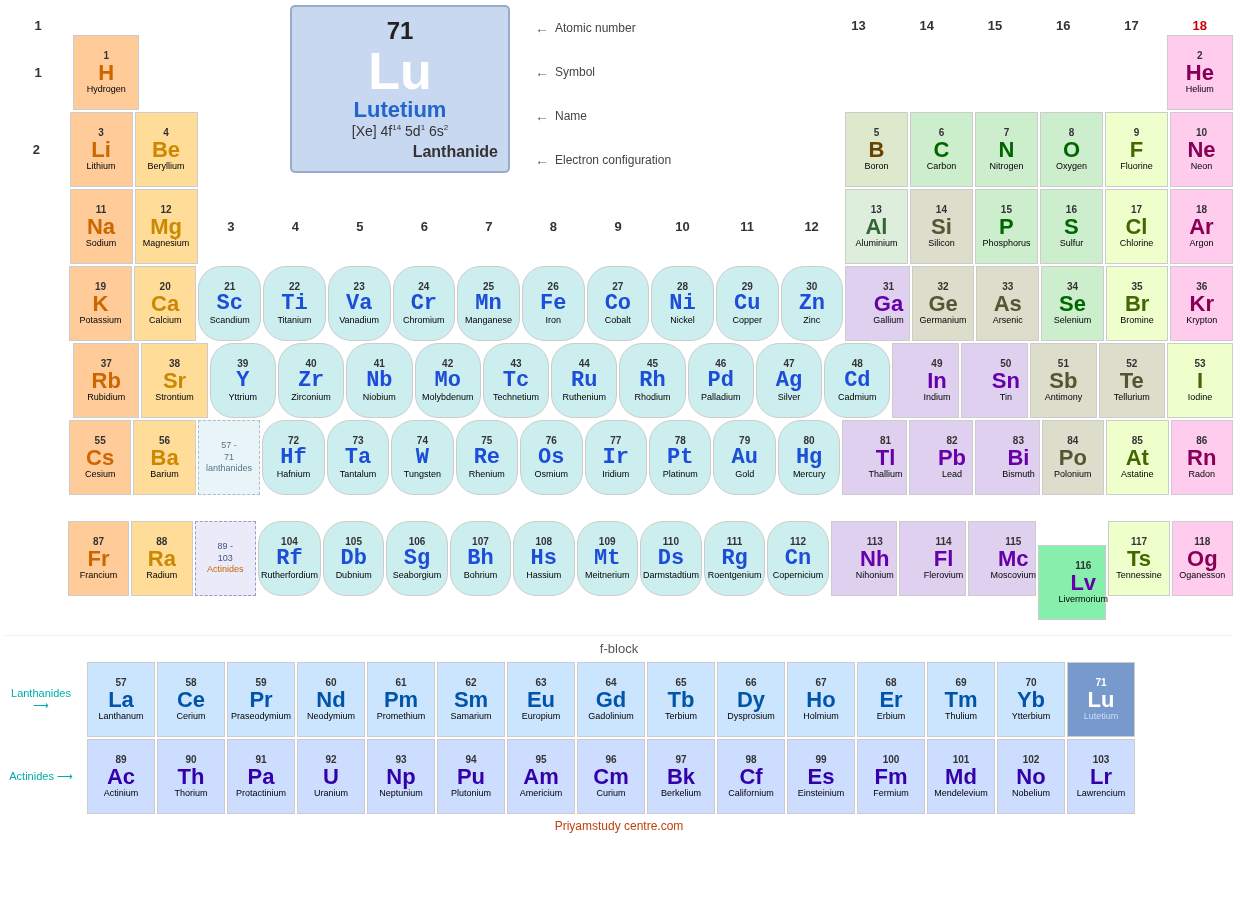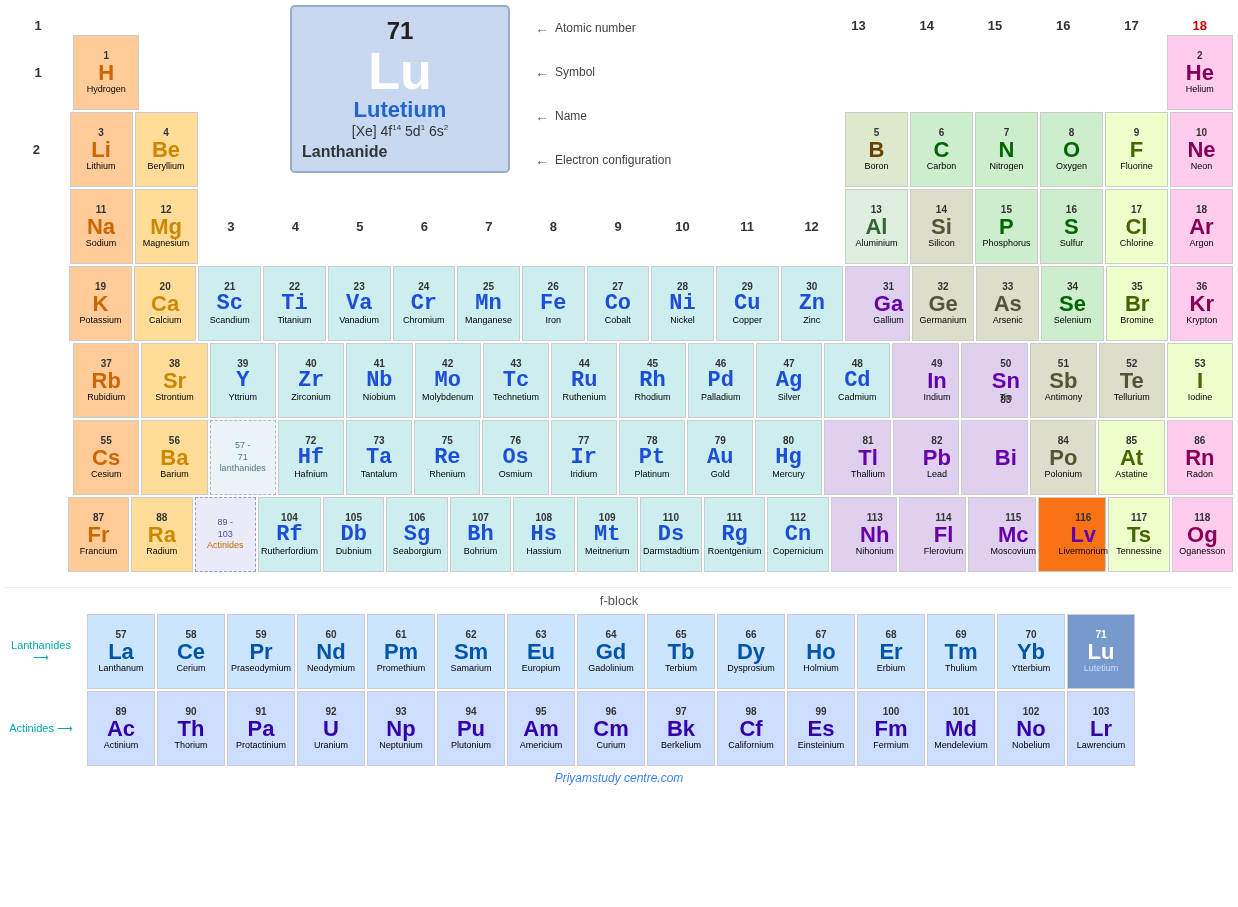--- a/index.html
+++ b/index.html
@@ -42,21 +42,21 @@
     }
     .element-cell .name {
       font-size: 9px;
       line-height: 1.1;
     }
     
     .alkali { background: #ffcc99; }
     .alkali .symbol { color: #cc6600; }
     .alkali-earth { background: #ffdd99; }
     .alkali-earth .symbol { color: #cc8800; }
-    .transition { background: #cceeee; }
+    .transition { background: #cceeee; border-radius: 23px; }
     .transition .symbol { color: #1d4ed8; font-family: Liberation Mono, monospace; }
     .post-transition { background: #ccddee; padding-left: 24px; }
     .post-transition .symbol { color: #335577; }
     .metalloid { background: #ddddcc; }
     .metalloid .symbol { color: #555533; }
     .nonmetal { background: #cceecc; }
     .nonmetal .symbol { color: #006600; }
     .halogen { background: #eeffcc; }
     .halogen .symbol { color: #446600; }
     .noble { background: #ffccee; }
@@ -128,21 +128,21 @@
       color: #2266cc;
     }
     .info-box .ib-config {
       font-size: 14px;
       text-align: center;
       color: #333;
     }
     .info-box .ib-category {
       font-size: 16px;
       font-weight: bold;
-      text-align: left;
+      text-align: right;
       color: #333;
       margin-top: 4px;
     }
 
     .annotations {
       position: absolute;
       top: 20px;
       left: 535px;
       font-size: 12px;
       color: #444;
@@ -204,23 +204,22 @@
       color: #445588;
       text-align: center;
       display: flex;
       flex-direction: column;
       align-items: center;
       justify-content: center;
     }
     .watermark {
       text-align: center;
       font-size: 12px;
-      color: #3b82f6;
+      color: #c2410c;
       margin-top: 5px;
-      font-style: italic;
     }
     sup { font-size: 8px; vertical-align: super; }
   </style>
 </head>
 <body>
 
 <div class="periodic-table">
 
   <div class="info-box">
     <div class="ib-num">71</div>
@@ -585,20 +584,25 @@
         <span class="atomic-num">72</span>
         <span class="symbol">Hf</span>
         <span class="name">Hafnium</span>
       </div>
       <div class="element-cell transition">
         <span class="atomic-num">73</span>
         <span class="symbol">Ta</span>
         <span class="name">Tantalum</span>
       </div>
       <div class="element-cell transition">
+        <span class="atomic-num">74</span>
+        <span class="symbol">W</span>
+        <span class="name">Tungsten</span>
+      </div>
+      <div class="element-cell transition">
         <span class="atomic-num">75</span>
         <span class="symbol">Re</span>
         <span class="name">Rhenium</span>
       </div>
       <div class="element-cell transition">
         <span class="atomic-num">76</span>
         <span class="symbol">Os</span>
         <span class="name">Osmium</span>
       </div>
       <div class="element-cell transition">
@@ -624,21 +628,21 @@
       <div class="element-cell post-transition" style="background:#e0d0f0;">
         <span class="atomic-num">81</span>
         <span class="symbol" style="color:#6600aa;">Tl</span>
         <span class="name">Thallium</span>
       </div>
       <div class="element-cell post-transition" style="background:#e0d0f0;">
         <span class="atomic-num">82</span>
         <span class="symbol" style="color:#6600aa;">Pb</span>
         <span class="name">Lead</span>
       </div>
-      <div class="element-cell post-transition" style="background:#e0d0f0;gap:41px;">
+      <div class="element-cell post-transition" style="background:#e0d0f0;">
         <span class="atomic-num">83</span>
         <span class="symbol" style="color:#6600aa;">Bi</span>
         <span class="name">Bismuth</span>
       </div>
       <div class="element-cell metalloid">
         <span class="atomic-num">84</span>
         <span class="symbol">Po</span>
         <span class="name">Polonium</span>
       </div>
       <div class="element-cell halogen">
@@ -724,21 +728,21 @@
       <div class="element-cell post-transition" style="background:#e0d0f0;">
         <span class="atomic-num">114</span>
         <span class="symbol" style="color:#6600aa;">Fl</span>
         <span class="name">Flerovium</span>
       </div>
       <div class="element-cell post-transition" style="background:#e0d0f0;">
         <span class="atomic-num">115</span>
         <span class="symbol" style="color:#6600aa;">Mc</span>
         <span class="name">Moscovium</span>
       </div>
-      <div class="element-cell post-transition" style="background:#f97316;">
+      <div class="element-cell post-transition" style="background:#86efac;margin-top:48px;">
         <span class="atomic-num">116</span>
         <span class="symbol" style="color:#6600aa;">Lv</span>
         <span class="name">Livermorium</span>
       </div>
       <div class="element-cell halogen">
         <span class="atomic-num">117</span>
         <span class="symbol">Ts</span>
         <span class="name">Tennessine</span>
       </div>
       <div class="element-cell noble">

